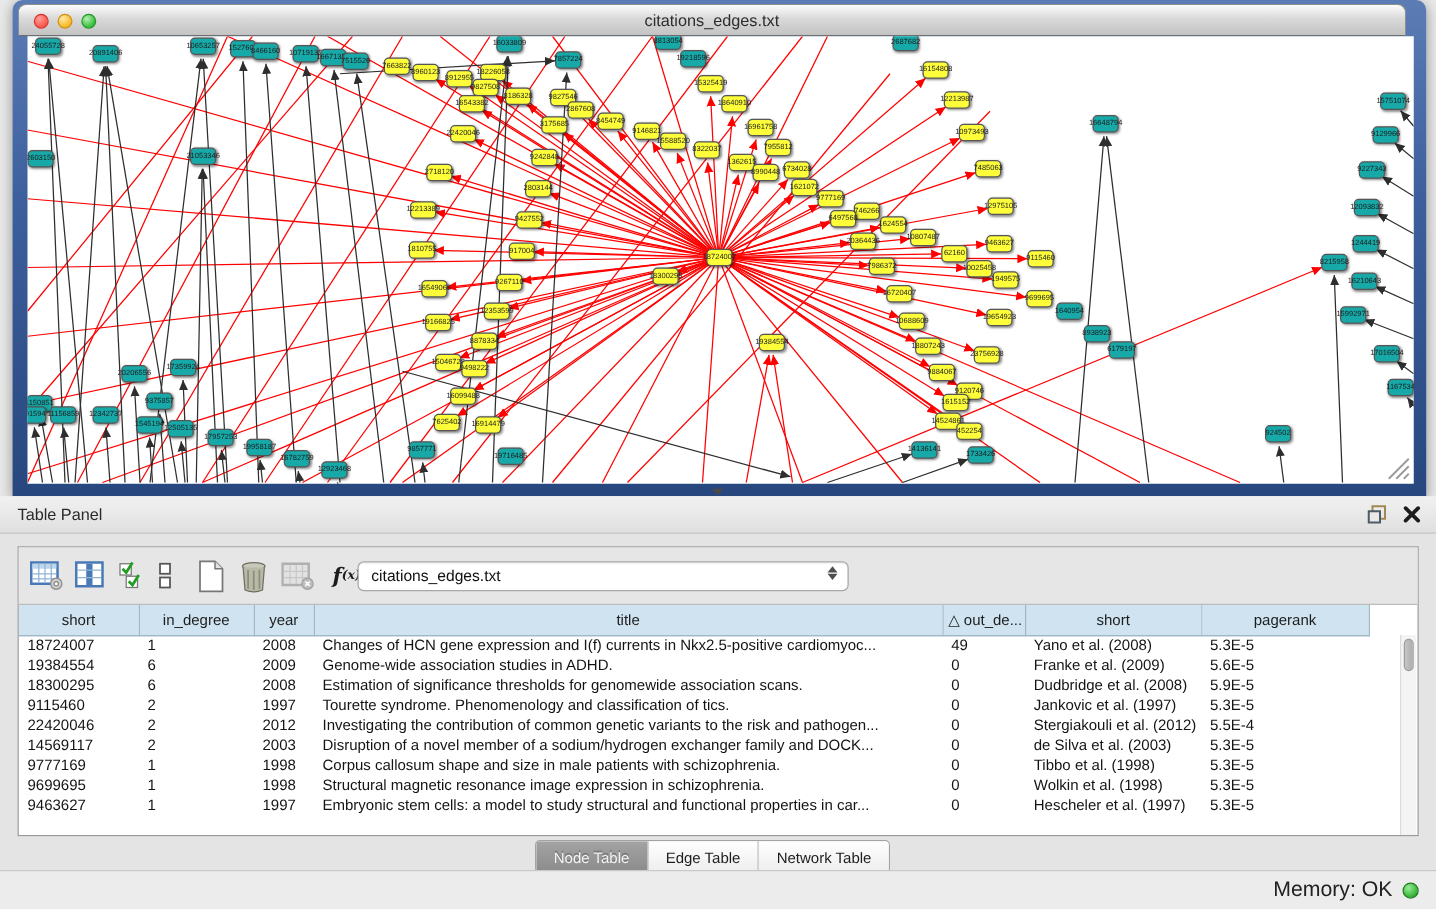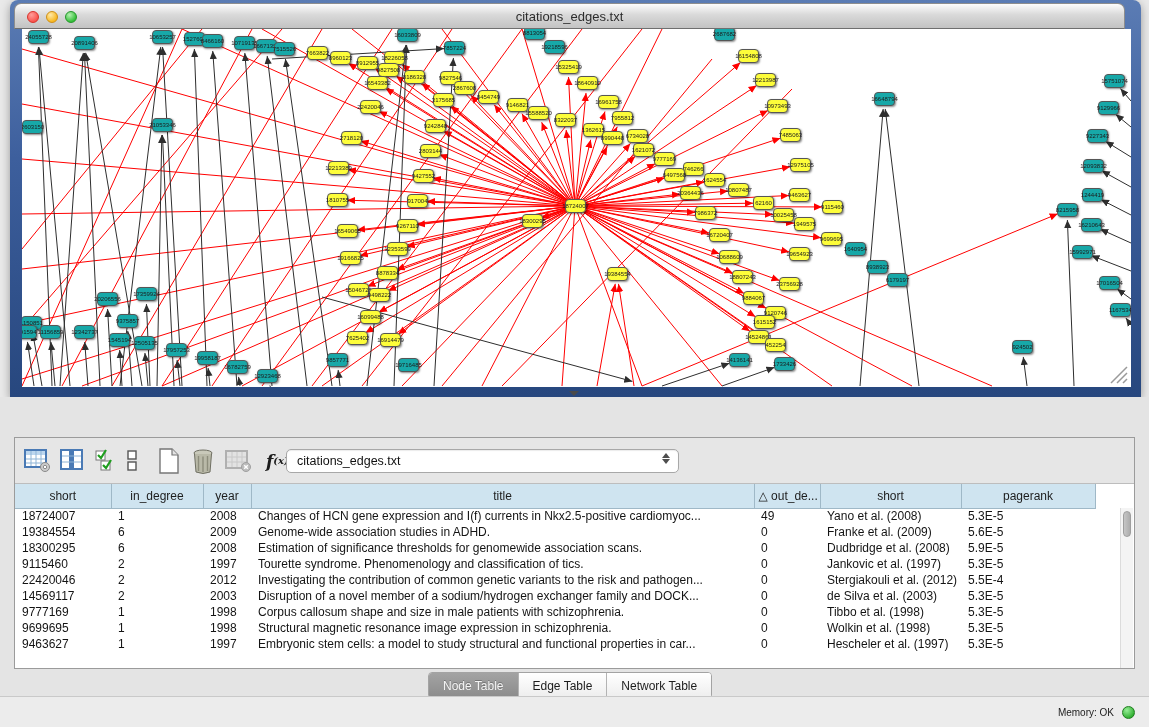--- a/index.html
+++ b/index.html
@@ -71,21 +71,21 @@
     border:1px solid #a3a3a3; border-radius:4px; overflow:hidden; background:#fff;
     box-shadow:0 1px 0 rgba(255,255,255,.7); }
   .seg { height:100%; display:flex; align-items:center; justify-content:center;
     font-size:12px; color:#1d1d1d; background:linear-gradient(180deg,#ffffff,#ededed);
     border-right:1px solid #b3b3b3; padding:0 14px; }
   .seg:last-child { border-right:none; }
   .seg.selected { background:linear-gradient(180deg,#a3a3a3,#8b8b8b); color:#f4f4f4; text-shadow:0 -1px 0 rgba(0,0,0,.25); }
 
   .status-bar { position:absolute; left:0; top:299px; width:100%; height:31px; background:#ececec;
     border-top:1px solid #c9c9c9; display:flex; align-items:center; justify-content:flex-end; }
-  .mem-label { font-size:10px; color:#222; margin-right:8px; }
+  .mem-label { font-size:17px; color:#222; margin-right:8px; }
   .mem-dot { width:13px; height:13px; border-radius:50%; margin-right:14px;
     background:radial-gradient(circle at 35% 30%,#97ee97,#2fae2f 75%); border:1px solid #1f7d1f; }
 </style>
 </head>
 <body>
 
 <div class="net-window">
   <div class="net-titlebar">
     <div class="lights">
       <div class="light red"></div>
@@ -618,20 +618,32 @@
         </div>
       </div>
     <svg class="resize-grip" width="22" height="22">
       <path d="M4 20 L20 4 M10 20 L20 10 M16 20 L20 16" stroke="#9a9a9a" stroke-width="1.5" fill="none"></path>
     </svg>
   </div>
 </div>
 <div class="splitter-handle"></div>
 
 <div class="table-panel">
+  <div class="panel-header">
+    <span class="panel-title">Table Panel</span>
+    <div class="panel-header-icons">
+      <svg width="17" height="17">
+        <rect x="5" y="2" width="10" height="10" fill="none" stroke="#a08850" stroke-width="1.6"></rect>
+        <rect x="2" y="6" width="9" height="9" fill="#e9e9e9" stroke="#4e5a66" stroke-width="1.6"></rect>
+      </svg>
+      <svg width="15" height="15">
+        <path d="M2.5 2.5 L12.5 12.5 M12.5 2.5 L2.5 12.5" stroke="#1c1c1c" stroke-width="3" stroke-linecap="round"></path>
+      </svg>
+    </div>
+  </div>
 
   <div class="toolbar-frame">
     <div class="toolbar">
       <div class="tbtn">
         <svg width="27" height="25">
           <rect x="1" y="2" width="21" height="17" fill="#ffffff" stroke="#4a7ab5" stroke-width="2"></rect>
           <rect x="2" y="3" width="19" height="4" fill="#bcd6ee"></rect>
           <path d="M7 3 V18 M12 3 V18 M17 3 V18 M2 11 H21 M2 15 H21" stroke="#8fb4d6" stroke-width="1" fill="none"></path>
           <circle cx="21" cy="19" r="4.5" fill="#cccccc" stroke="#8a8a8a"></circle>
           <circle cx="21" cy="19" r="1.7" fill="#ffffff" stroke="#8a8a8a"></circle>

